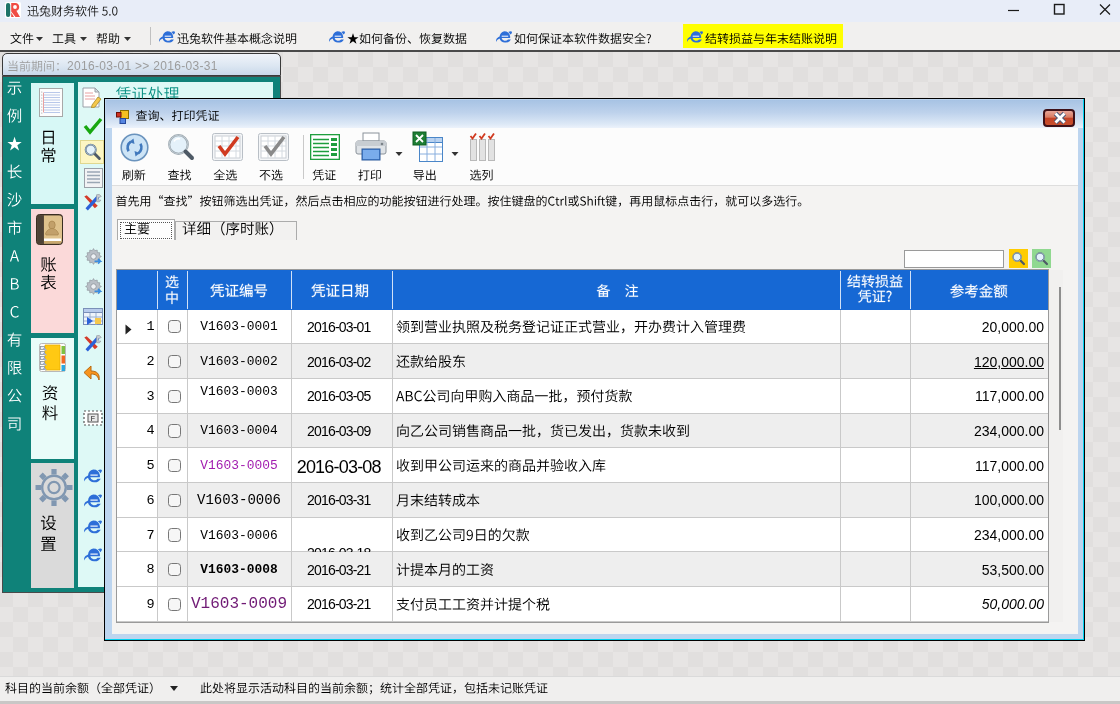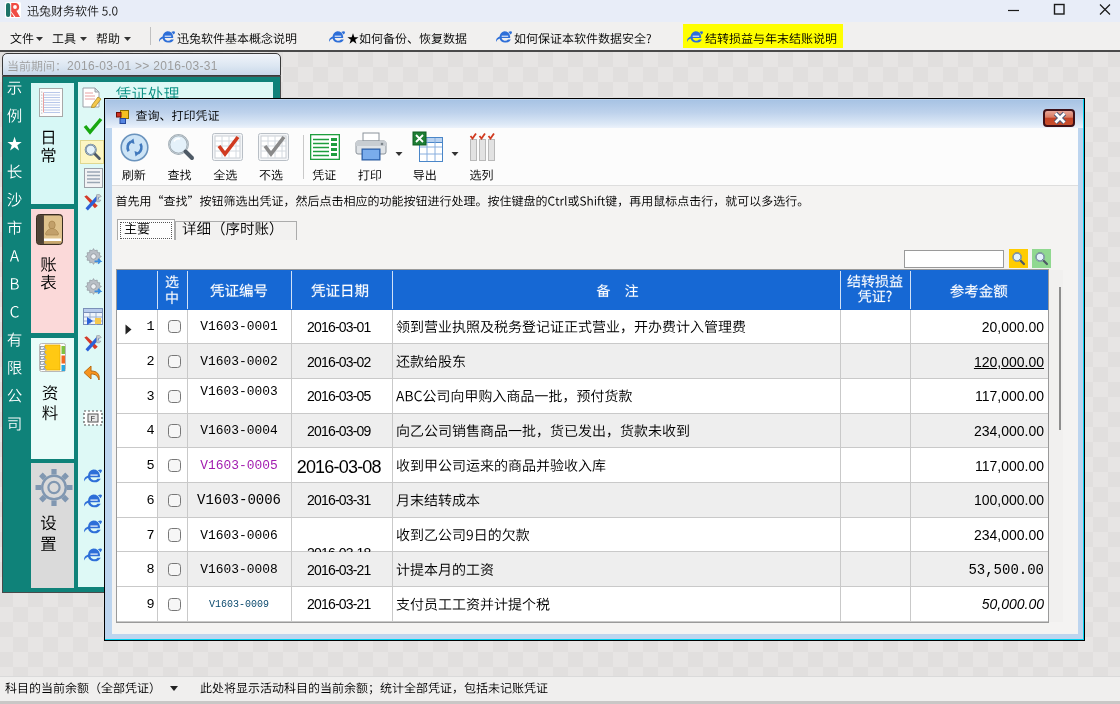--- a/index.html
+++ b/index.html
@@ -418,28 +418,28 @@
 <div class="abs" style="left:117px;top:551.4px;width:930.5px;height:1px;background:#c9c9c9;"></div>
 <div class="abs mono" style="left:117px;top:517.7px;width:37.5px;height:34.70px;display:flex;align-items:center;justify-content:flex-end;font-size:13.5px;color:#000;">7</div>
 <div class="abs" style="left:167.5px;top:528.3px;width:13.4px;height:13.4px;background:#f6f6f6;border:1.4px solid #777;border-radius:3.5px;"></div>
 <div class="abs mono" style="left:187px;top:517.7px;width:104px;height:34.70px;display:flex;align-items:center;justify-content:center;font-size:12.9px;color:#000;">V1603-0006</div>
 <div class="abs" style="left:288px;top:517.7px;width:101.5px;height:50px;display:flex;align-items:center;justify-content:center;font-size:14px;letter-spacing:-.8px;color:#000;margin-top:10px;">2016-03-18</div>
 <div class="abs" style="left:910px;top:517.7px;width:134px;height:34.70px;display:flex;align-items:center;justify-content:flex-end;font-size:14px;color:#000;">234,000.00</div>
 <div class="abs" style="left:157px;top:552.4px;width:890.5px;height:34.70px;background:#eeeeee;"></div>
 <div class="abs" style="left:117px;top:586.1px;width:930.5px;height:1px;background:#c9c9c9;"></div>
 <div class="abs mono" style="left:117px;top:552.4px;width:37.5px;height:34.70px;display:flex;align-items:center;justify-content:flex-end;font-size:13.5px;color:#000;">8</div>
 <div class="abs" style="left:167.5px;top:563.0px;width:13.4px;height:13.4px;background:#f6f6f6;border:1.4px solid #777;border-radius:3.5px;"></div>
-<div class="abs mono" style="left:187px;top:552.4px;width:104px;height:34.70px;display:flex;align-items:center;justify-content:center;font-size:12.9px;color:#000;">V1603-0008</div>
+<div class="abs mono" style="left:187px;top:552.4px;width:104px;height:34.70px;display:flex;align-items:center;justify-content:center;font-size:12.9px;color:#000;font-weight:bold;">V1603-0008</div>
 <div class="abs" style="left:288px;top:552.4px;width:101.5px;height:34.70px;display:flex;align-items:center;justify-content:center;font-size:14px;letter-spacing:-.8px;color:#000;">2016-03-21</div>
-<div class="abs" style="left:910px;top:552.4px;width:134px;height:34.70px;display:flex;align-items:center;justify-content:flex-end;font-size:14px;color:#000;font-family:Liberation Mono, monospace;">53,500.00</div>
+<div class="abs" style="left:910px;top:552.4px;width:134px;height:34.70px;display:flex;align-items:center;justify-content:flex-end;font-size:14px;color:#000;">53,500.00</div>
 <div class="abs" style="left:157px;top:587.1px;width:890.5px;height:34.70px;background:#ffffff;"></div>
 <div class="abs" style="left:117px;top:620.8px;width:930.5px;height:1px;background:#c9c9c9;"></div>
 <div class="abs mono" style="left:117px;top:587.1px;width:37.5px;height:34.70px;display:flex;align-items:center;justify-content:flex-end;font-size:13.5px;color:#000;">9</div>
 <div class="abs" style="left:167.5px;top:597.7px;width:13.4px;height:13.4px;background:#f6f6f6;border:1.4px solid #777;border-radius:3.5px;"></div>
-<div class="abs mono" style="left:187px;top:587.1px;width:104px;height:34.70px;display:flex;align-items:center;justify-content:center;font-size:10px;color:#0c4a6e;">V1603-0009</div>
+<div class="abs mono" style="left:187px;top:587.1px;width:104px;height:34.70px;display:flex;align-items:center;justify-content:center;font-size:16px;color:#701a75;">V1603-0009</div>
 <div class="abs" style="left:288px;top:587.1px;width:101.5px;height:34.70px;display:flex;align-items:center;justify-content:center;font-size:14px;letter-spacing:-.8px;color:#000;">2016-03-21</div>
 <div class="abs" style="left:910px;top:587.1px;width:134px;height:34.70px;display:flex;align-items:center;justify-content:flex-end;font-size:14px;color:#000;font-style:italic;">50,000.00</div>
 <svg class="ic" style="left:117px;top:309.5px" width="931" height="312" viewBox="0 0 931 312">
     <g stroke="#c9c9c9" stroke-width="1">
       <path d="M40.5 0v312"></path>
       <path d="M70.5 0v312"></path>
       <path d="M174.5 0v312"></path>
       <path d="M275.5 0v312"></path>
       <path d="M723.5 0v312"></path>
       <path d="M793.5 0v312"></path>

